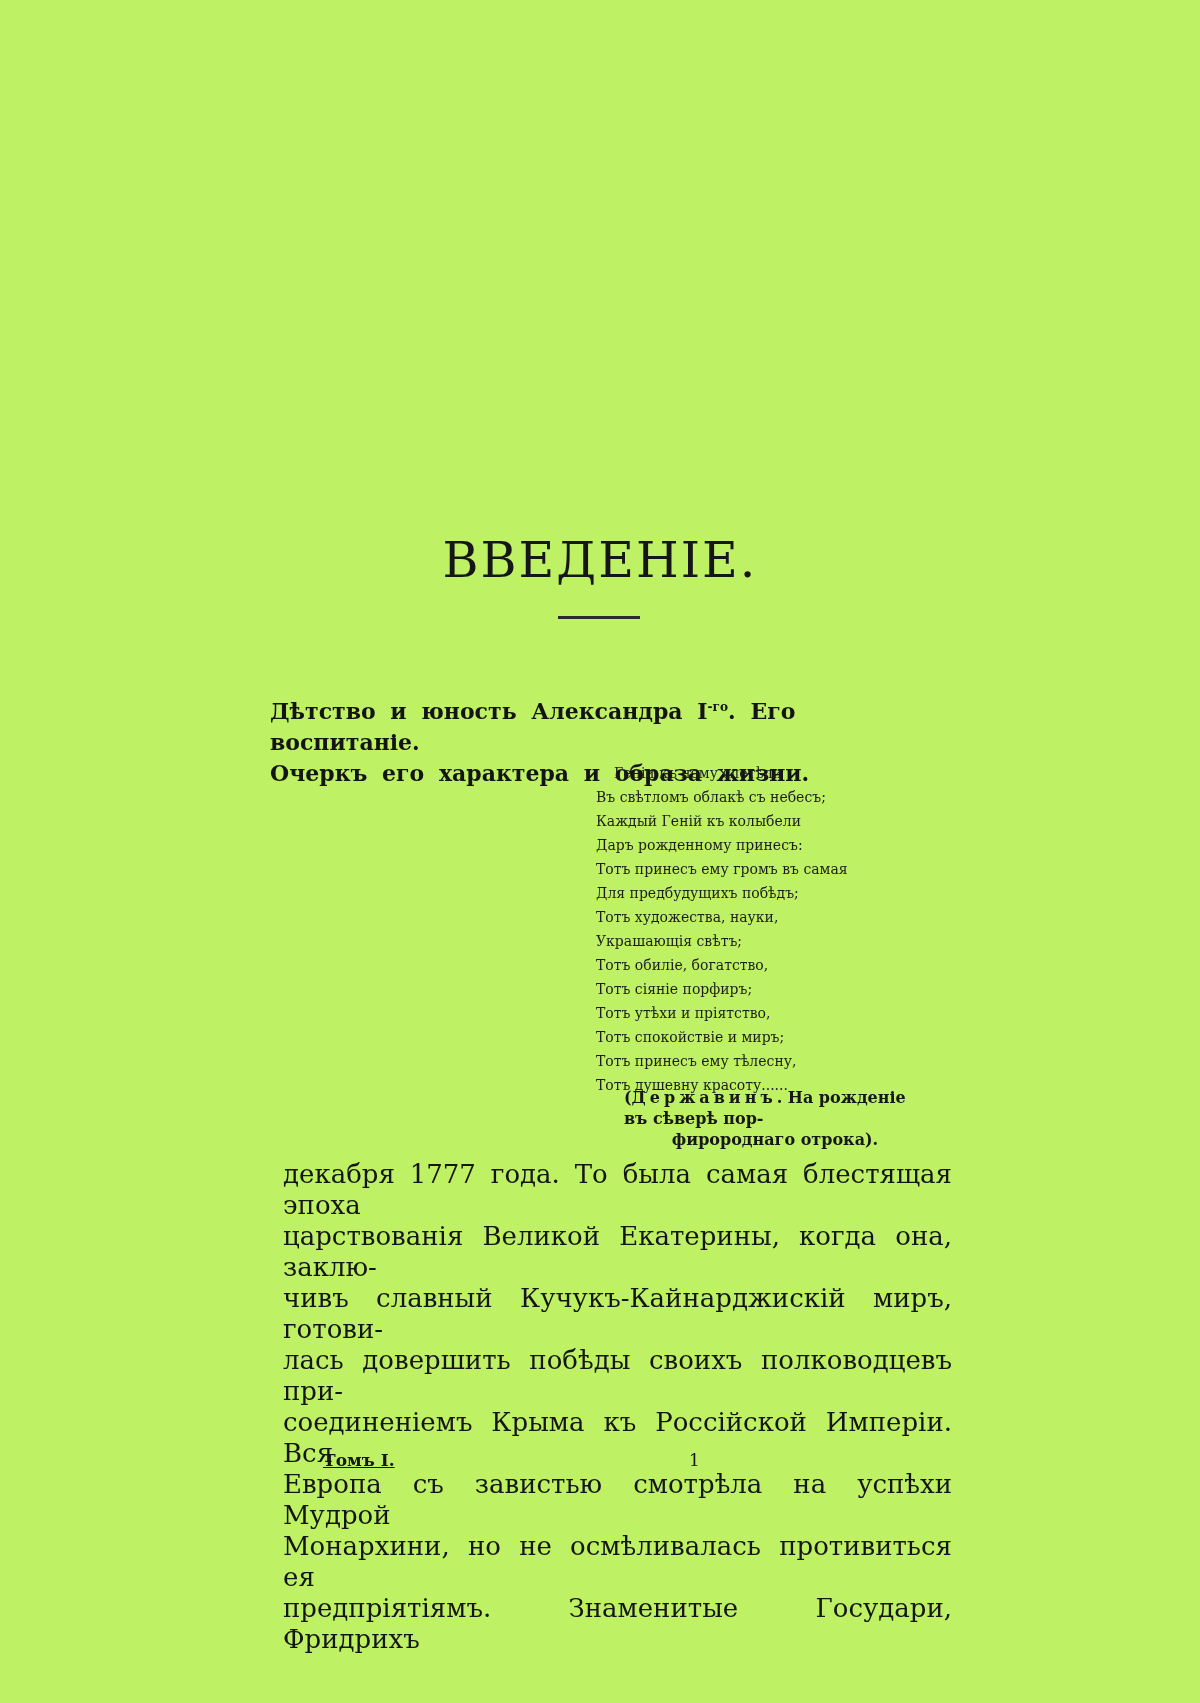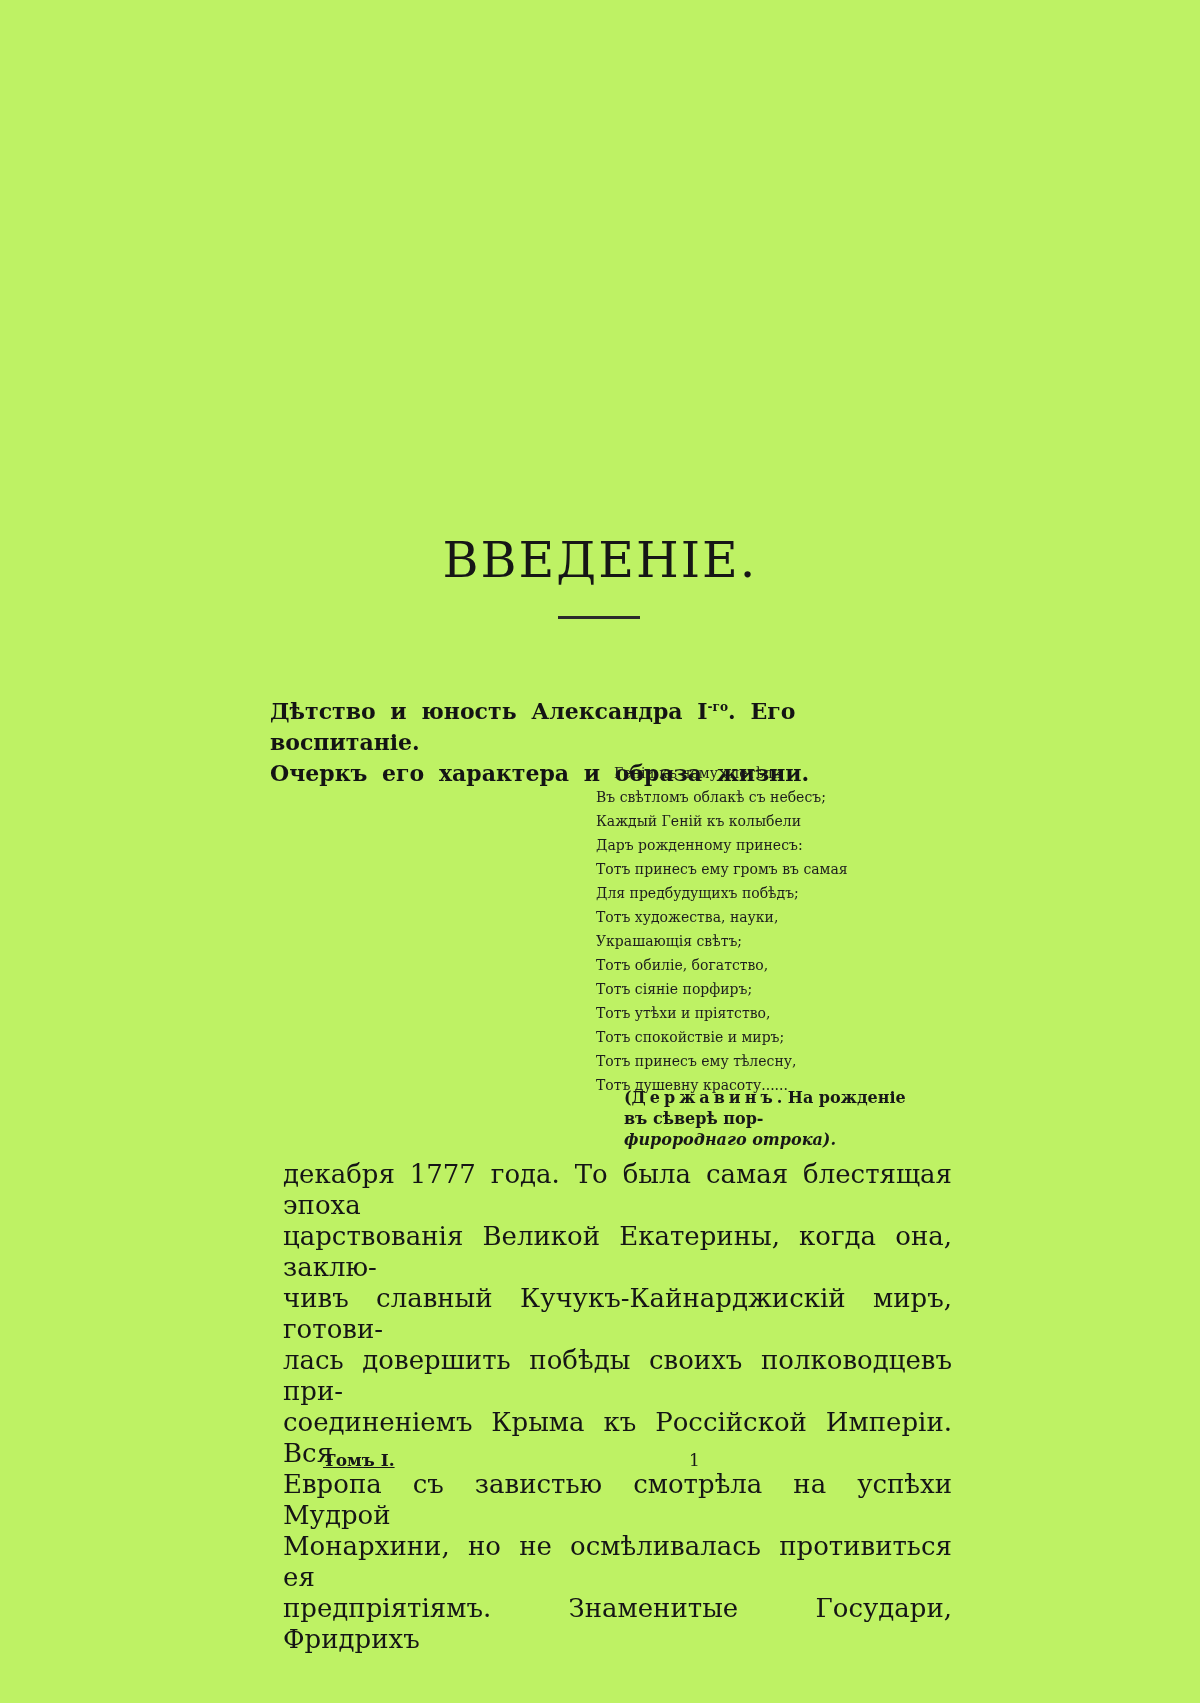--- a/index.html
+++ b/index.html
@@ -40,21 +40,21 @@
   }
   .poem .indent{padding-left:18px;}
   .attribution{
     position:absolute;left:612px;top:1087px;width:302px;
     font-size:16px;line-height:21px;
     font-weight:bold;
     color:#171717;
     margin-left:12px;
   }
   .attribution .spaced{letter-spacing:4px;}
-  .attr-line2{font-style:italic;}
+  .attr-line2{text-align:center;}
   .body-text{
     position:absolute;left:283px;top:1159px;width:669px;
     font-size:26px;line-height:31px;
     color:#151515;
   }
   .body-line{
     text-align:justify;
     text-align-last:justify;
     text-justify:inter-word;
   }

